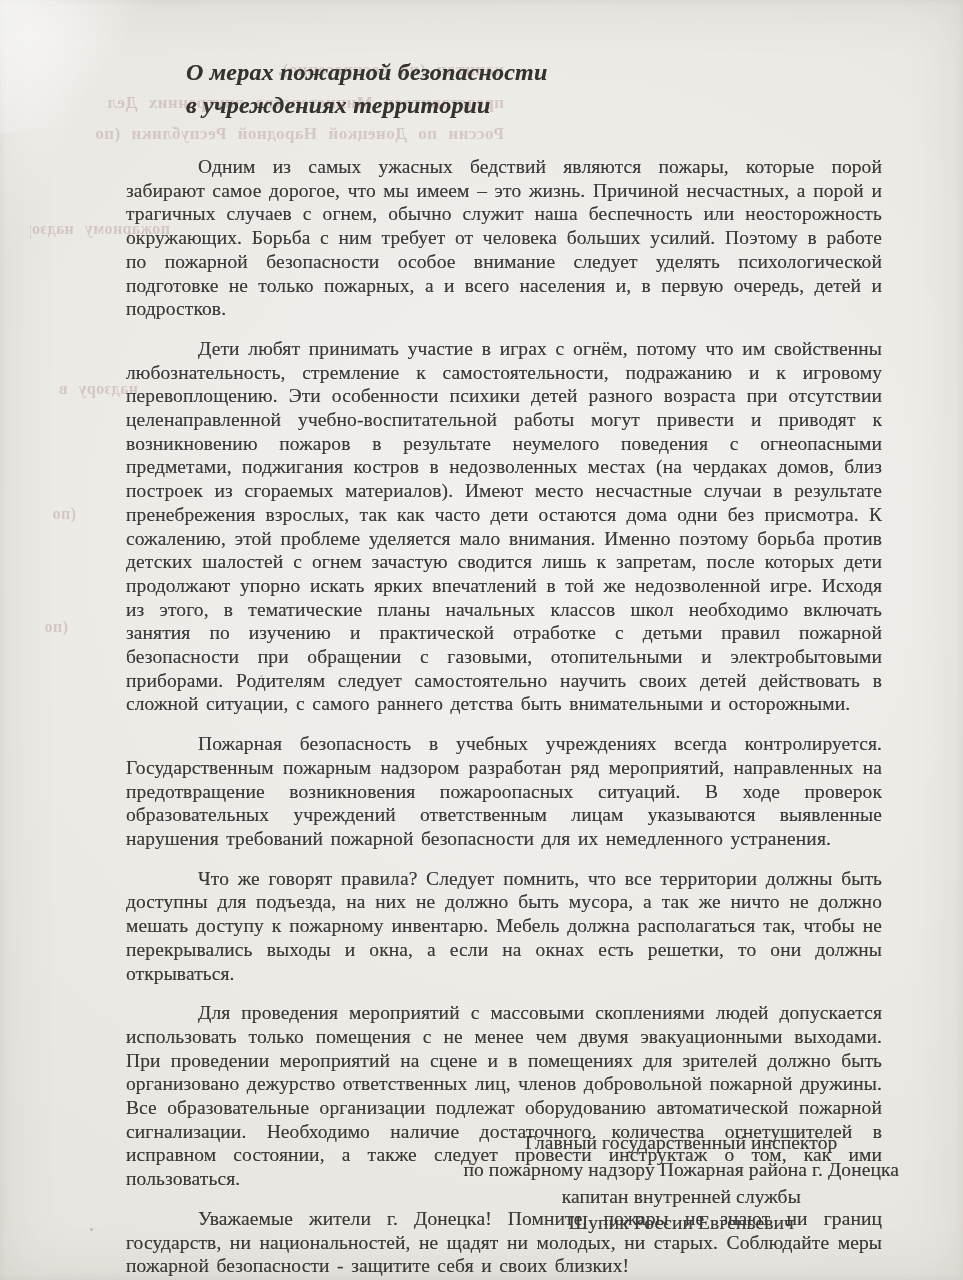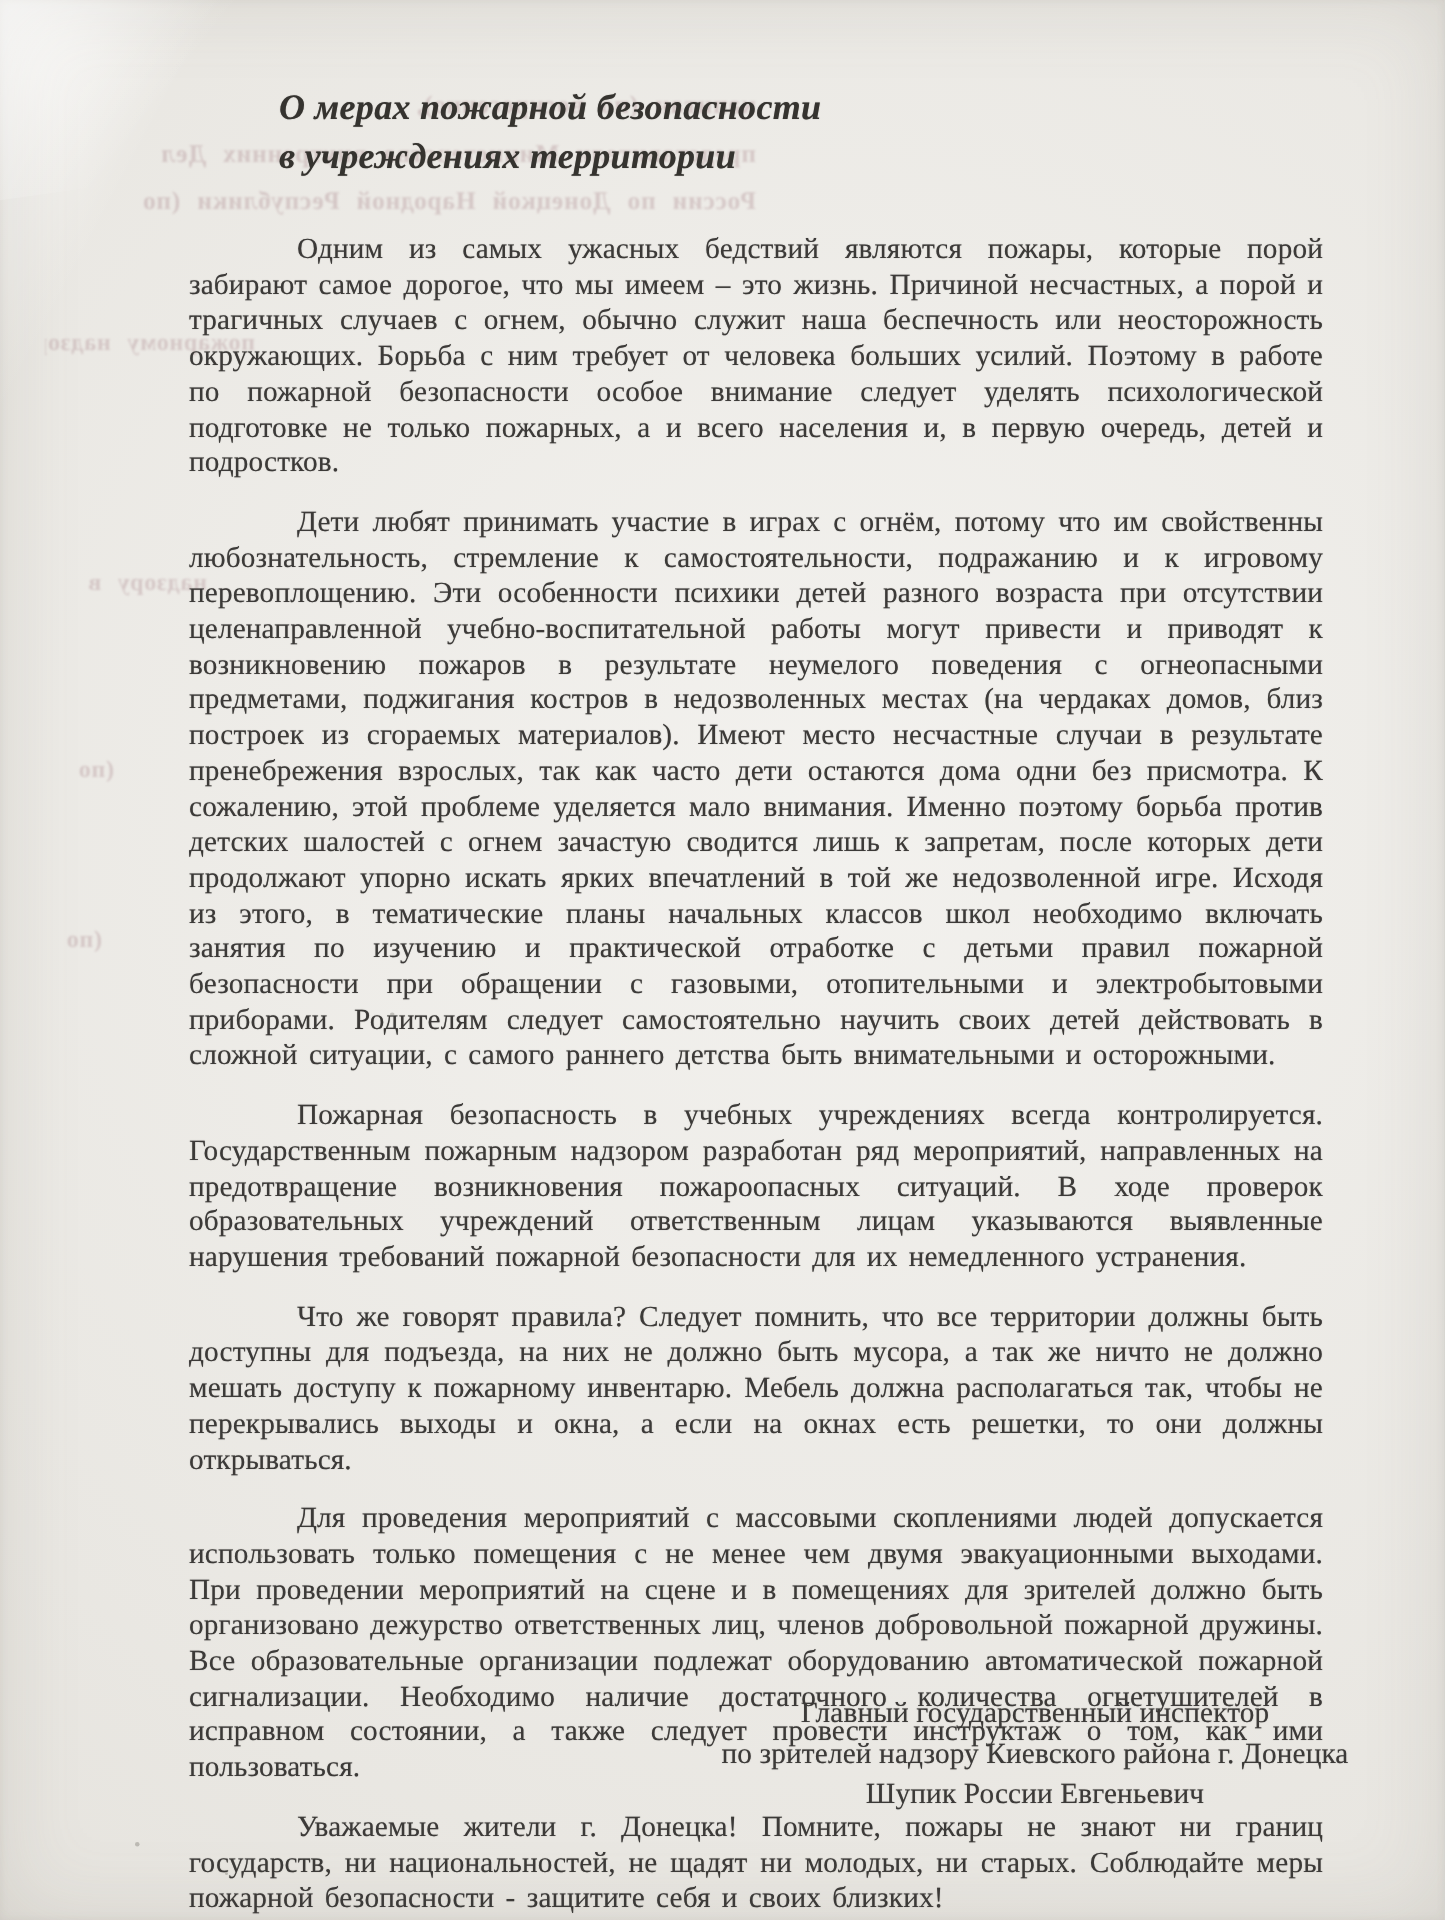--- a/index.html
+++ b/index.html
@@ -121,21 +121,22 @@
       <p>Одним из самых ужасных бедствий являются пожары, которые порой забирают самое дорогое, что мы имеем – это жизнь. Причиной несчастных, а порой и трагичных случаев с огнем, обычно служит наша беспечность или неосторожность окружающих. Борьба с ним требует от человека больших усилий. Поэтому в работе по пожарной безопасности особое внимание следует уделять психологической подготовке не только пожарных, а и всего населения и, в первую очередь, детей и подростков.</p>
       <p>Дети любят принимать участие в играх с огнём, потому что им свойственны любознательность, стремление к самостоятельности, подражанию и к игровому перевоплощению. Эти особенности психики детей разного возраста при отсутствии целенаправленной учебно-воспитательной работы могут привести и приводят к возникновению пожаров в результате неумелого поведения с огнеопасными предметами, поджигания костров в недозволенных местах (на чердаках домов, близ построек из сгораемых материалов). Имеют место несчастные случаи в результате пренебрежения взрослых, так как часто дети остаются дома одни без присмотра. К сожалению, этой проблеме уделяется мало внимания. Именно поэтому борьба против детских шалостей с огнем зачастую сводится лишь к запретам, после которых дети продолжают упорно искать ярких впечатлений в той же недозволенной игре. Исходя из этого, в тематические планы начальных классов школ необходимо включать занятия по изучению и практической отработке с детьми правил пожарной безопасности при обращении с газовыми, отопительными и электробытовыми приборами. Родителям следует самостоятельно научить своих детей действовать в сложной ситуации, с самого раннего детства быть внимательными и осторожными.</p>
       <p>Пожарная безопасность в учебных учреждениях всегда контролируется. Государственным пожарным надзором разработан ряд мероприятий, направленных на предотвращение возникновения пожароопасных ситуаций. В ходе проверок образовательных учреждений ответственным лицам указываются выявленные нарушения требований пожарной безопасности для их немедленного устранения.</p>
       <p>Что же говорят правила? Следует помнить, что все территории должны быть доступны для подъезда, на них не должно быть мусора, а так же ничто не должно мешать доступу к пожарному инвентарю. Мебель должна располагаться так, чтобы не перекрывались выходы и окна, а если на окнах есть решетки, то они должны открываться.</p>
       <p>Для проведения мероприятий с массовыми скоплениями людей допускается использовать только помещения с не менее чем двумя эвакуационными выходами. При проведении мероприятий на сцене и в помещениях для зрителей должно быть организовано дежурство ответственных лиц, членов добровольной пожарной дружины. Все образовательные организации подлежат оборудованию автоматической пожарной сигнализации. Необходимо наличие достаточного количества огнетушителей в исправном состоянии, а также следует провести инструктаж о том, как ими пользоваться.</p>
       <p>Уважаемые жители г. Донецка! Помните, пожары не знают ни границ государств, ни национальностей, не щадят ни молодых, ни старых. Соблюдайте меры пожарной безопасности - защитите себя и своих близких!</p>
     </div>
 
   <div class="signature">
       <div>Главный государственный инспектор</div>
-      <div>по зрителей надзору Киевского района г. Донецка</div>
+      <div>по пожарному надзору Пожарная района г. Донецка</div>
+      <div>капитан внутренней службы</div>
       <div>Шупик России Евгеньевич</div>
     </div>
 
   <span class="speck s1"></span>
   <span class="speck s2"></span>
   <span class="speck s3"></span>
   <span class="speck s4"></span>
 
 </div>
 

